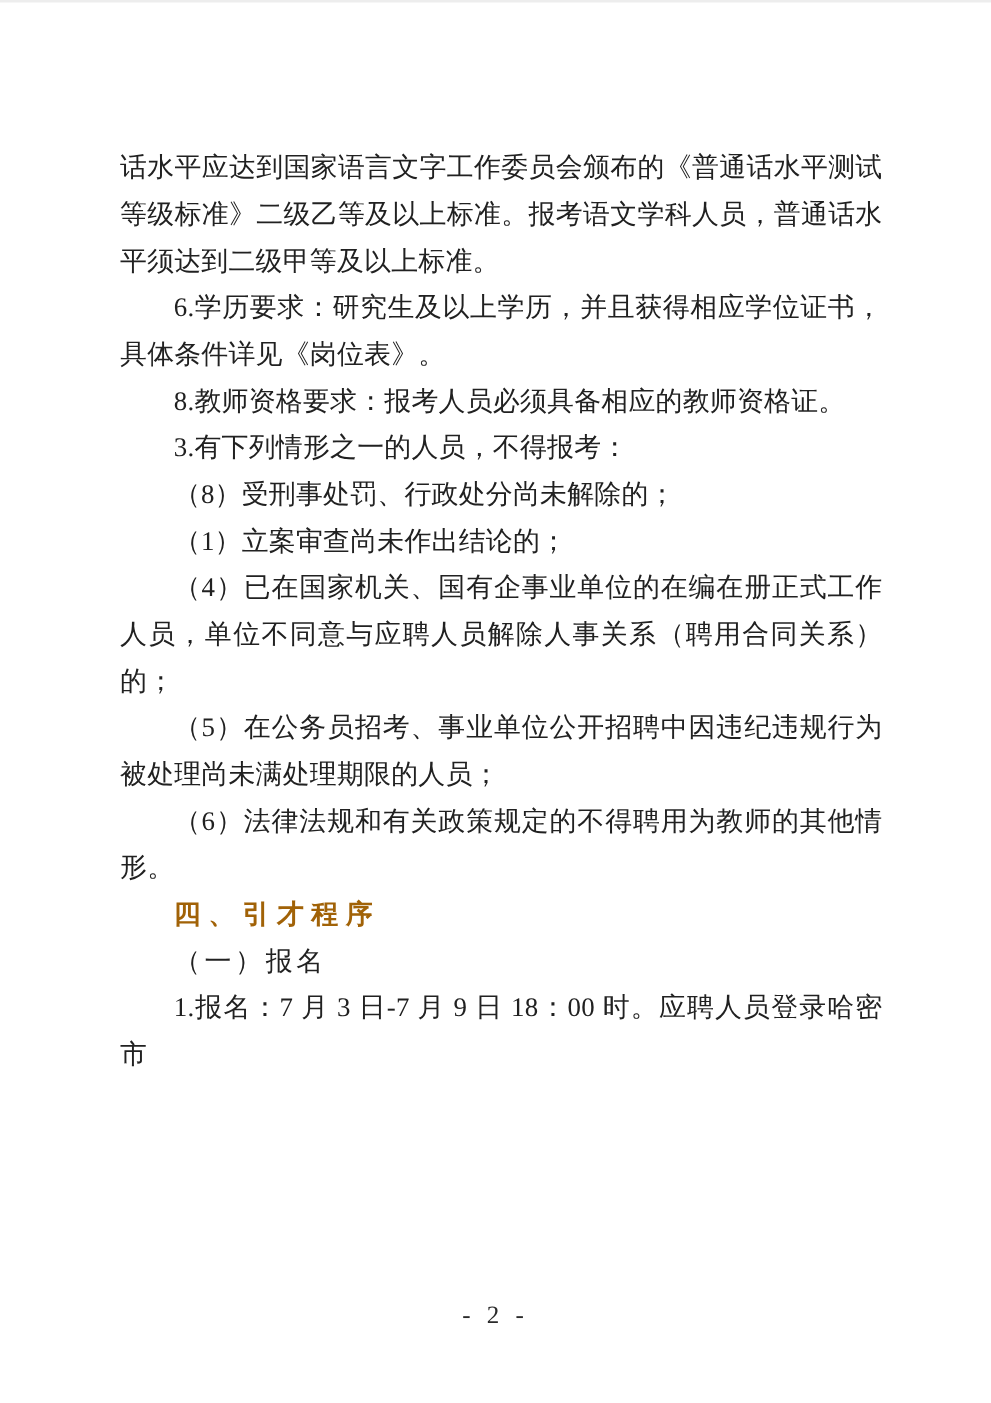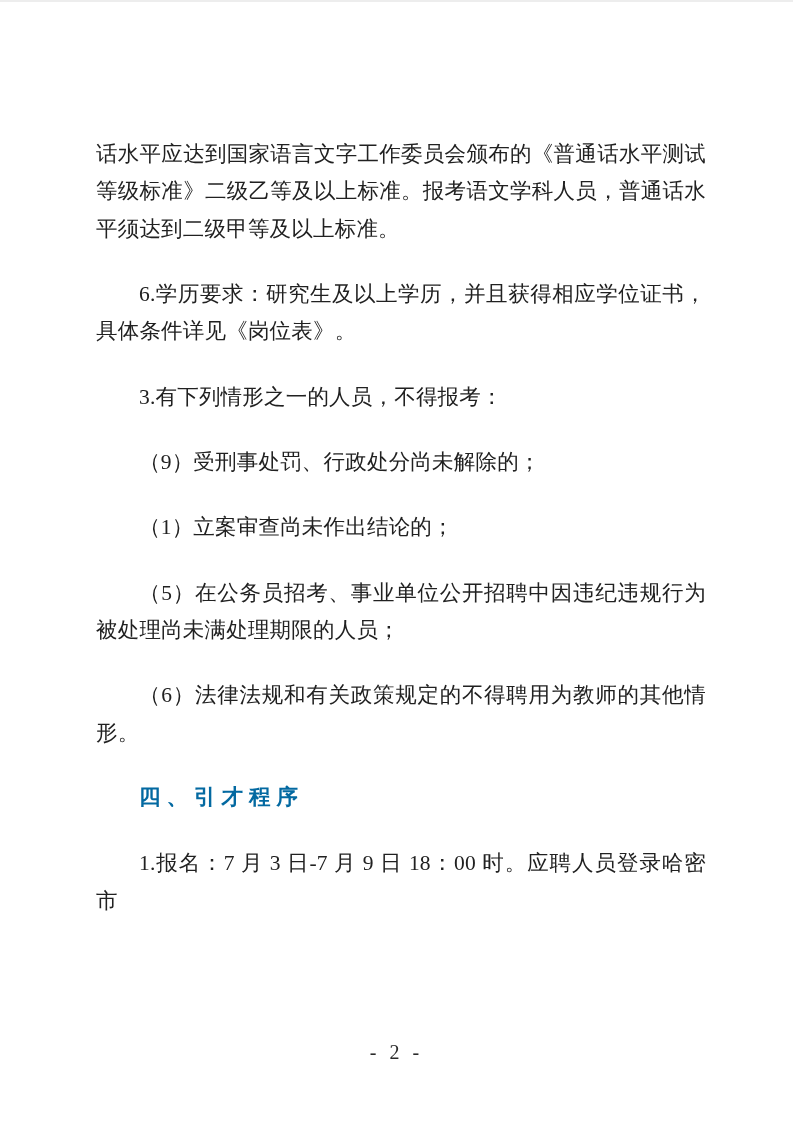--- a/index.html
+++ b/index.html
@@ -18,40 +18,39 @@
   }
   .scan-top-edge {
     position: absolute;
     top: 0; left: 0; right: 0;
     height: 2px;
     background: #ededed;
   }
   .content {
     position: absolute;
     left: 96px;
-    top: 136px;
+    top: 116px;
     width: 610px;
   }
   p.para {
     margin: 0;
     padding: 0;
     font-size: 21.5px;
     line-height: 37.33px;
     text-align: justify;
     letter-spacing: 0.2px;
   }
   p.para.indent {
     text-indent: 43px;
-    margin-top: 28px;
   }
   p.para.h-bold {
-    font-family: Liberation Mono, monospace;
+    font-family: Liberation Sans, sans-serif;
     font-weight: 700;
     letter-spacing: 6px;
-    color: #0369a1;
+    color: #a16207;
   }
   p.para.h-kai {
     letter-spacing: 3px;
   }
   .footer {
     position: absolute;
     top: 1040px;
     left: 0;
     width: 100%;
     text-align: center;
@@ -62,22 +61,25 @@
   }
 </style>
 </head>
 <body>
 
 <div class="page">
   <div class="scan-top-edge"></div>
   <div class="content">
       <p class="para">话水平应达到国家语言文字工作委员会颁布的《普通话水平测试等级标准》二级乙等及以上标准。报考语文学科人员，普通话水平须达到二级甲等及以上标准。</p>
       <p class="para indent">6.学历要求：研究生及以上学历，并且获得相应学位证书，具体条件详见《岗位表》。</p>
+      <p class="para indent">8.教师资格要求：报考人员必须具备相应的教师资格证。</p>
       <p class="para indent">3.有下列情形之一的人员，不得报考：</p>
-      <p class="para indent">（9）受刑事处罚、行政处分尚未解除的；</p>
+      <p class="para indent">（8）受刑事处罚、行政处分尚未解除的；</p>
       <p class="para indent">（1）立案审查尚未作出结论的；</p>
+      <p class="para indent">（4）已在国家机关、国有企事业单位的在编在册正式工作人员，单位不同意与应聘人员解除人事关系（聘用合同关系）的；</p>
       <p class="para indent">（5）在公务员招考、事业单位公开招聘中因违纪违规行为被处理尚未满处理期限的人员；</p>
       <p class="para indent">（6）法律法规和有关政策规定的不得聘用为教师的其他情形。</p>
       <p class="para indent h-bold">四、引才程序</p>
+      <p class="para indent h-kai">（一）报名</p>
       <p class="para indent">1.报名：7 月 3 日-7 月 9 日 18：00 时。应聘人员登录哈密市</p>
     </div>
   <div class="footer">- 2 -</div>
 </div>
 
 </body></html>

